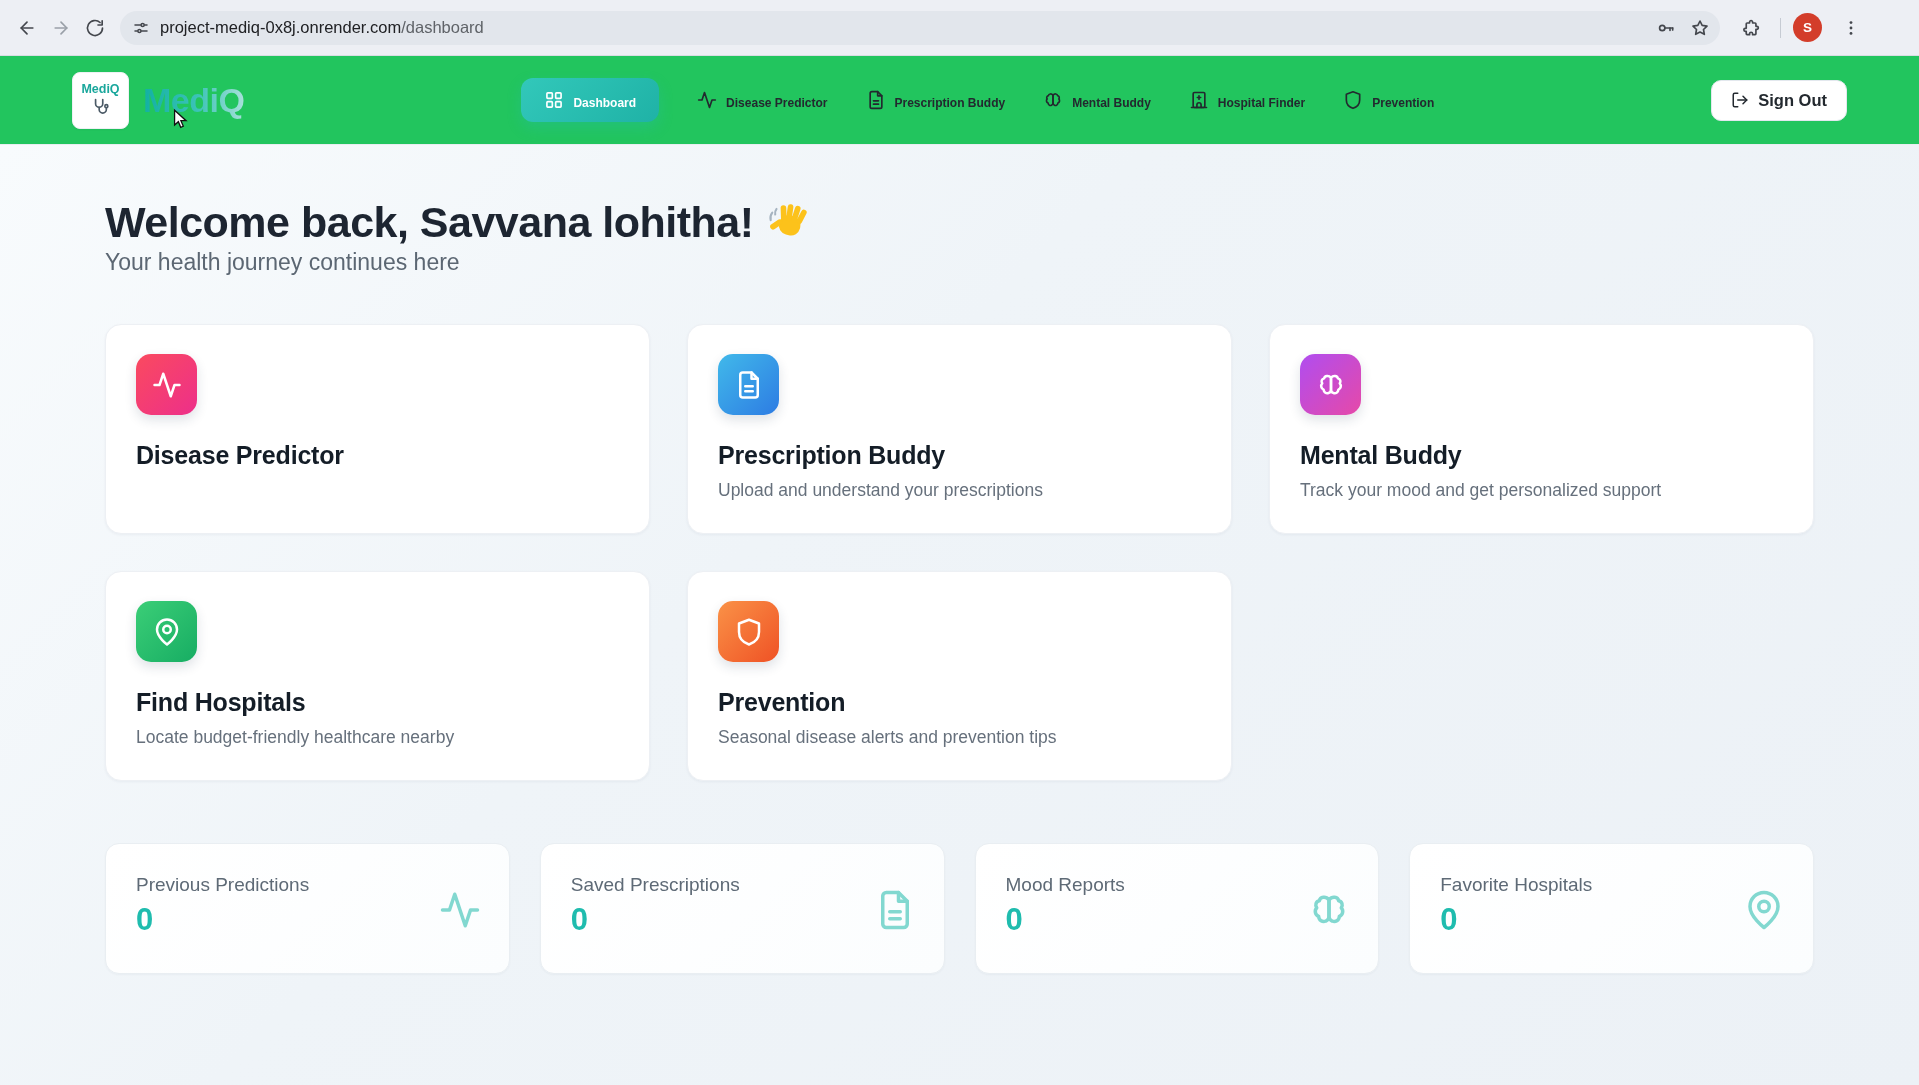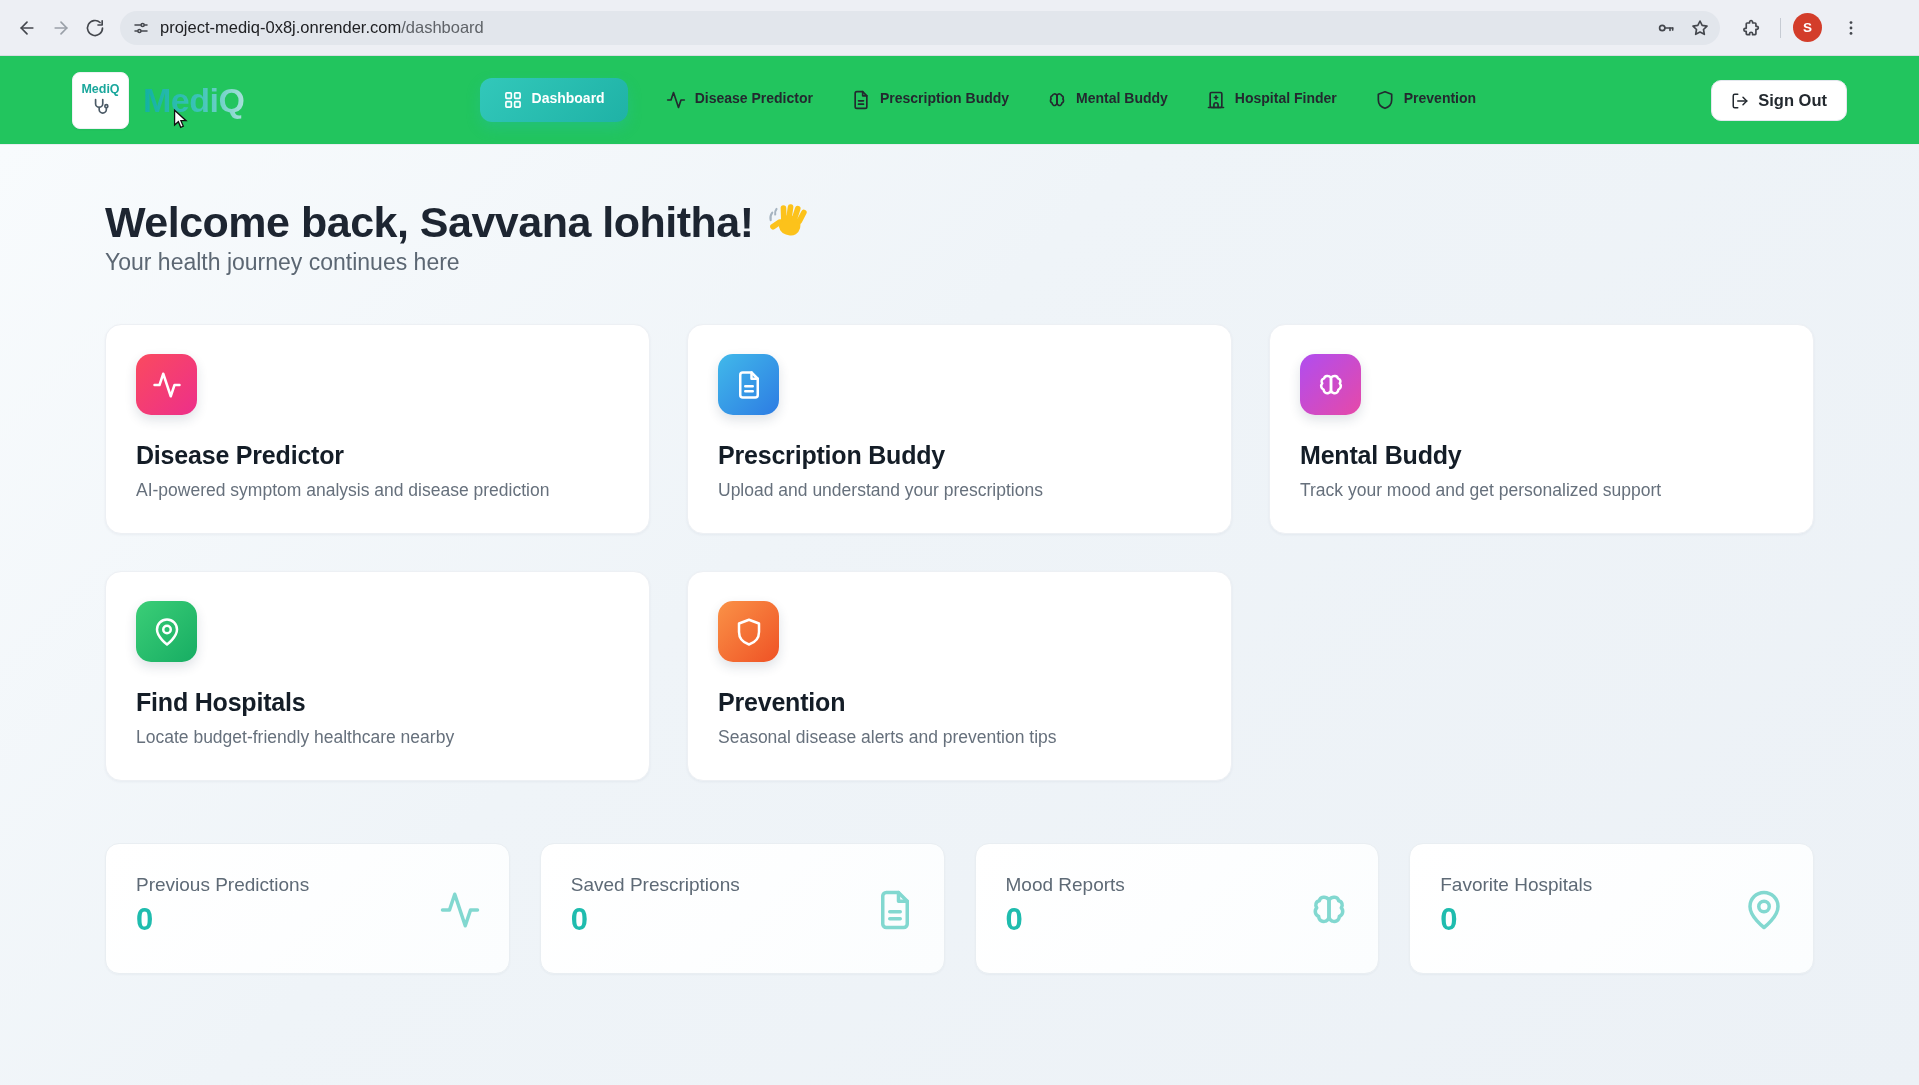--- a/index.html
+++ b/index.html
@@ -44,29 +44,29 @@
     box-shadow:0 1px 2px rgba(20,40,60,.05);
   }
   .logo-box .logo-word{ font-size:12.5px; font-weight:700; color:#1aa79c; line-height:1; }
   .logo-box svg{ width:22px; height:20px; color:#4b5a66; margin-top:1px; }
   .wordmark{
     font-size:34px; font-weight:800; letter-spacing:-0.5px;
     background:linear-gradient(90deg,#12b0a3 0%, #3cc3b7 55%, #a8e0da 100%);
     -webkit-background-clip:text; background-clip:text; color:transparent;
   }
   .nav-cluster{ display:flex; align-items:center; gap:38px; }
-  .nav-item{ display:flex; align-items:flex-start; gap:9px; font-size:14px; font-weight:600; color:#23292f; cursor:pointer; }
+  .nav-item{ display:flex; align-items:flex-end; gap:9px; font-size:12px; font-weight:600; color:#23292f; cursor:pointer; }
   .nav-item svg{ width:20px; height:20px; }
   .nav-item.active{
     background:linear-gradient(135deg,#32c8ba,#1fb2a6); color:#fff;
     padding:12px 23px; border-radius:12px;
     box-shadow:0 6px 14px rgba(38,188,176,.32);
   }
   .signout-btn{
-    display:flex; align-items:flex-end; gap:9px; background:#fff;
+    display:flex; align-items:flex-start; gap:9px; background:#fff;
     border:1px solid #e3e8ee; border-radius:10px; padding:10px 19px;
     font-size:16.5px; font-weight:600; color:#23292f; cursor:pointer;
     font-family:"Liberation Sans", sans-serif;
   }
   .signout-btn svg{ width:18px; height:18px; }
   .cursor-glyph{ position:absolute; left:170px; top:52px; width:22px; height:22px; z-index:9; }
 
   
   .main{
     height:952px;
@@ -332,21 +332,20 @@
   <div class="page-subtitle">Your health journey continues here</div>
 
   <div class="feature-grid">
     <div class="feature-card">
       <div class="card-icon" style="background: linear-gradient(135deg, rgb(250, 74, 95), rgb(237, 47, 138));">
           <svg>
             <use href="#i-activity"></use>
           </svg>
         </div>
       <div class="card-title">Disease Predictor</div>
-      <div class="card-desc">AI-powered symptom analysis and disease prediction</div>
     </div>
     <div class="feature-card">
       <div class="card-icon" style="background: linear-gradient(135deg, rgb(65, 185, 234), rgb(45, 124, 227));">
           <svg>
             <use href="#i-file"></use>
           </svg>
         </div>
       <div class="card-title">Prescription Buddy</div>
       <div class="card-desc">Upload and understand your prescriptions</div>
     </div>

